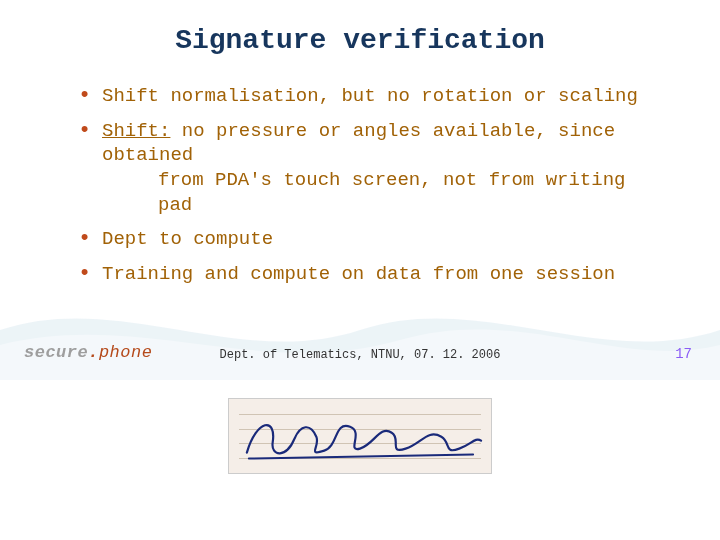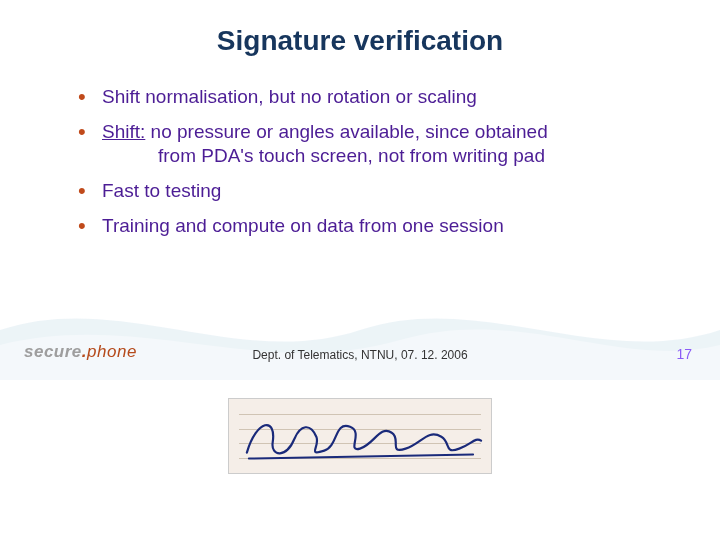--- a/index.html
+++ b/index.html
@@ -7,38 +7,39 @@
   body {
     font-family: Verdana, Arial, sans-serif;
     background: #ffffff;
     position: relative;
   }
   .slide {
     width: 720px;
     height: 380px;
     position: relative;
     padding: 25px 50px 0 50px;
+    font-family: Liberation Mono, monospace;
   }
   .title {
     text-align: center;
     font-size: 28px;
     font-weight: bold;
     color: #17365d;
     margin-bottom: 28px;
   }
   ul.bullets {
     list-style: none;
     padding-left: 28px;
   }
   ul.bullets > li {
     position: relative;
     padding-left: 24px;
     margin-bottom: 10px;
     font-size: 19px;
-    color: #4c1d95;
+    color: #a16207;
     line-height: 1.3;
   }
   ul.bullets > li::before {
     content: "•";
     position: absolute;
     left: 0;
     top: 0;
     color: #c04a1b;
     font-size: 22px;
     line-height: 1.1;
@@ -139,21 +140,21 @@
     <li>
       <span>Shift normalisation, but no rotation or scaling</span>
     </li>
     <li>
       <span class="note-line">
         <span class="note-label">Shift:</span><span> no pressure or angles available, since obtained</span>
       </span>
       <span class="note-cont">from PDA's touch screen, not from writing pad</span>
     </li>
     <li>
-      <span>Fast to testing</span>
+      <span>Dept to compute</span>
     </li>
     <li>
       <span>Training and compute on data from one session</span>
     </li>
   </ul>
 
   <div class="sig-box">
     <div class="sig-lines">
       <div class="hl" style="top:20%"></div>
       <div class="hl" style="top:40%"></div>

